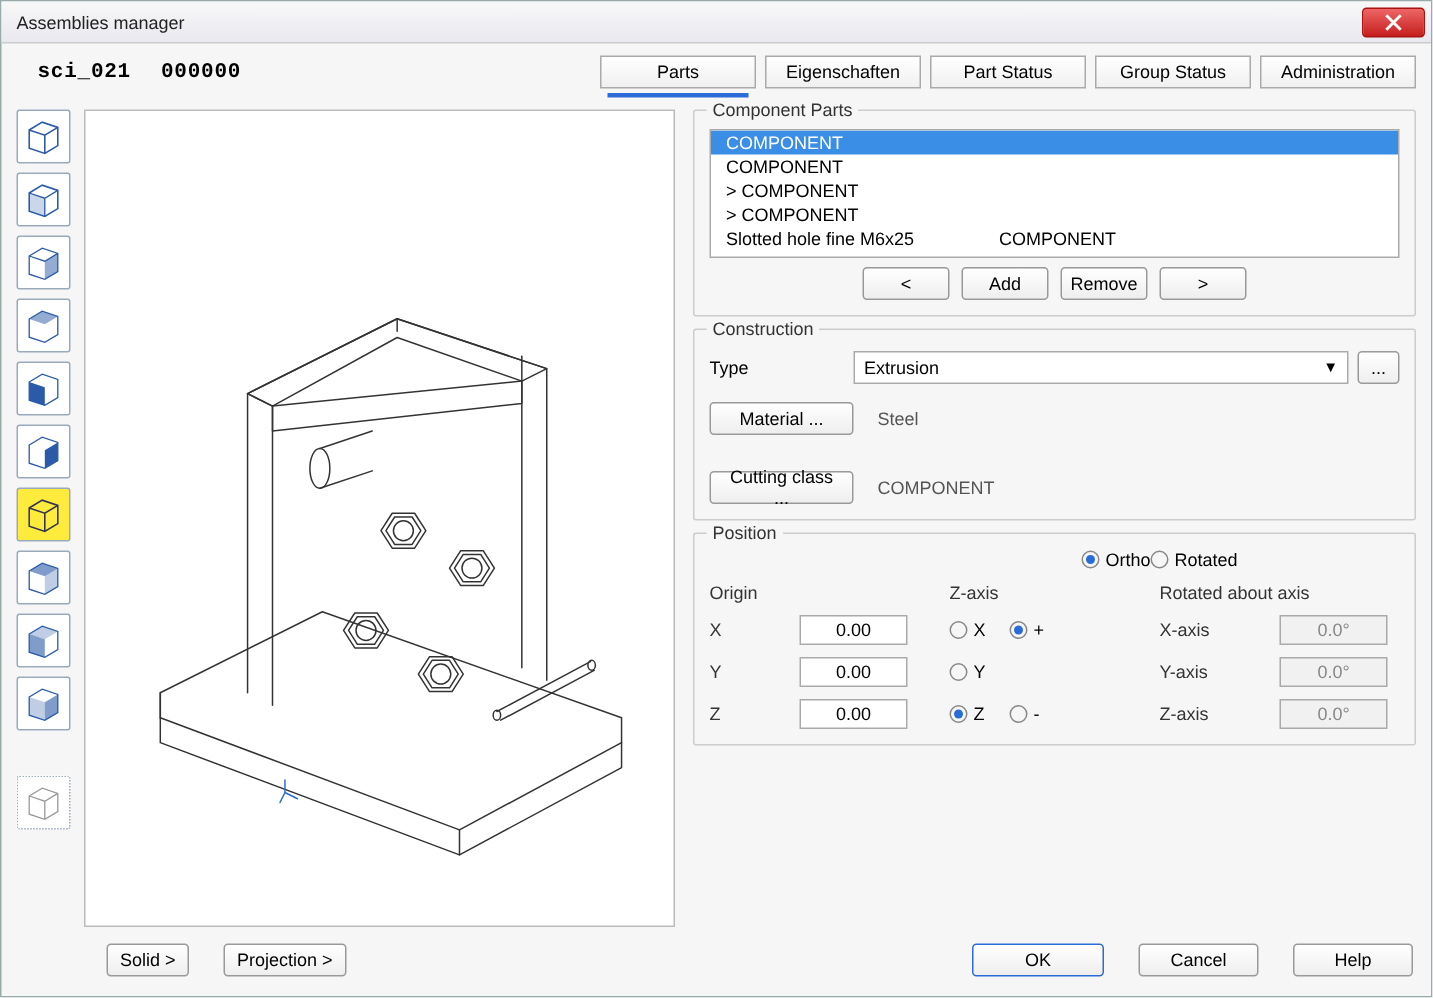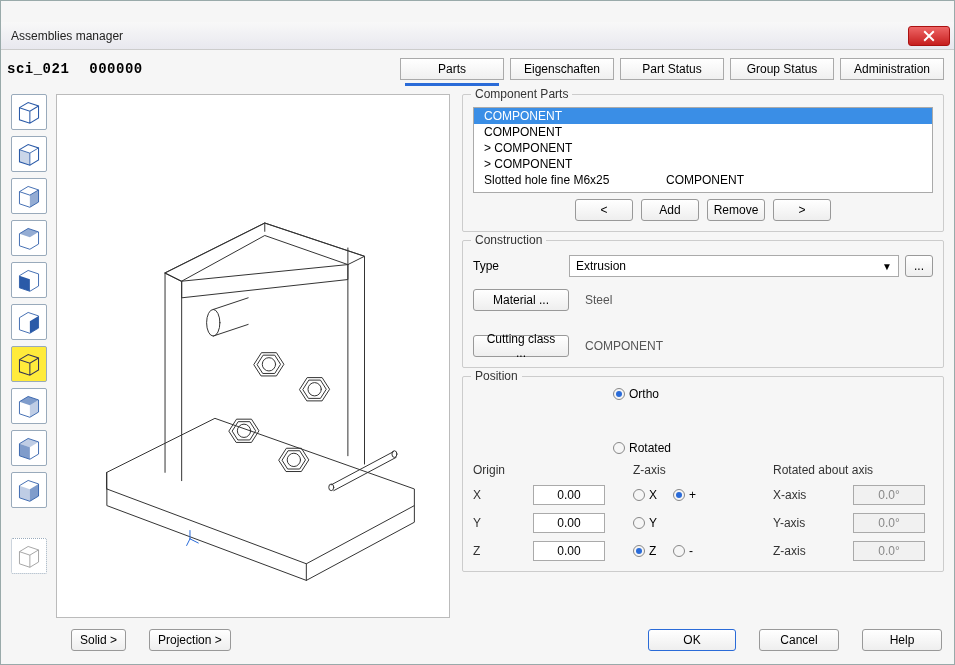--- a/index.html
+++ b/index.html
@@ -1,24 +1,24 @@
 <!DOCTYPE html>
 <html><head>
 <meta charset="utf-8">
 <style>
 * { box-sizing: border-box; margin: 0; padding: 0; font-family: "Segoe UI", Tahoma, Arial, sans-serif; font-size: 12px; }
 body { background: #fff; width: 955px; height: 665px; overflow: hidden; }
 
 .window { width: 955px; height: 665px; border: 1px solid #9aa; background: #f6f6f6; display: flex; flex-direction: column; }
-.titlebar { height: 28px; background: linear-gradient(#f8f8f8,#e8e8ef); border-bottom: 1px solid #ccc; display: flex; align-items: center; padding: 0 4px; margin-top: 21px; }
+.titlebar { height: 28px; background: linear-gradient(#f8f8f8,#e8e8ef); border-bottom: 1px solid #ccc; display: flex; align-items: center; padding: 0 4px; }
 .titlebar .title { flex: 1; padding-left: 6px; color: #222; }
 .close-btn { width: 42px; height: 20px; background: linear-gradient(#e66, #c61e1e); border: 1px solid #a11; border-radius: 3px; color: #fff; display: flex; align-items: center; justify-content: center; cursor: pointer; }
 .close-btn svg { width: 12px; height: 12px; }
 
-.subbar { height: 34px; display: flex; align-items: center; padding: 4px 10px 0 6px; gap: 6px; }
+.subbar { height: 34px; display: flex; align-items: center; padding: 4px 10px 0 24px; gap: 6px; }
 .subbar .mono { font-family: "Lucida Console","Courier New",monospace; font-size: 14px; font-weight: bold; letter-spacing: 0.5px; }
 .spacer { flex: 1; }
 .tab-btn { width: 104px; height: 22px; background: linear-gradient(#fff,#f0f0f0); border: 1px solid #aaa; border-radius: 0; cursor: pointer; display: flex; align-items: center; justify-content: center; }
 .tab-btn.active { position: relative; }
 .tab-btn.active::after { content:""; position:absolute; left:4px; right:4px; bottom:-7px; height:3px; background:#2a6bd8; }
 
 .content { flex:1; display:flex; padding: 10px 10px 6px 10px; gap:8px; }
 
 .left-col { width: 44px; display:flex; flex-direction:column; gap:6px; align-items:center; }
 .view-btn { width:36px; height:36px; border:1px solid #9ab; background:#fff; border-radius:2px; display:flex; align-items:center; justify-content:center; cursor:pointer; }
@@ -56,21 +56,21 @@
 .construction-row { display:flex; align-items:center; gap:16px; }
 .construction-row .lbl { width:80px; }
 .type-select { flex:1; display:flex; align-items:center; gap:6px; }
 .select { flex:1; height:22px; border:1px solid #aaa; background:#fff; display:flex; align-items:center; justify-content:space-between; padding:0 6px; cursor:pointer; }
 .select .caret { font-size:10px; }
 
 .pos-grid { display:grid; grid-template-columns: 50px 90px 30px 30px 50px 70px 80px; gap:8px 10px; align-items:center; margin-top:8px; }
 .radio { display:flex; align-items:center; gap:4px; }
 .radio .dot { width:12px; height:12px; border:1px solid #888; border-radius:50%; display:inline-flex; align-items:center; justify-content:center; }
 .radio.checked .dot::after { content:""; width:6px; height:6px; background:#2a6bd8; border-radius:50%; }
-.head-row { display:flex; gap:40px; justify-content:center; margin-top:2px; padding-left:140px;flex-direction:column; }
+.head-row { display:flex; justify-content:center; margin-top:2px; padding-left:140px; }
 
 .footer { height:40px; display:flex; align-items:center; padding:0 12px 8px 70px; gap:23px; }
 .footer .spacer { flex:1; }
 .btn.ok { border:1.5px solid #2a6bd8; width:88px; }
 .btn.ft { width:80px; }
 </style>
 </head>
 <body>
 
 <div class="window">

